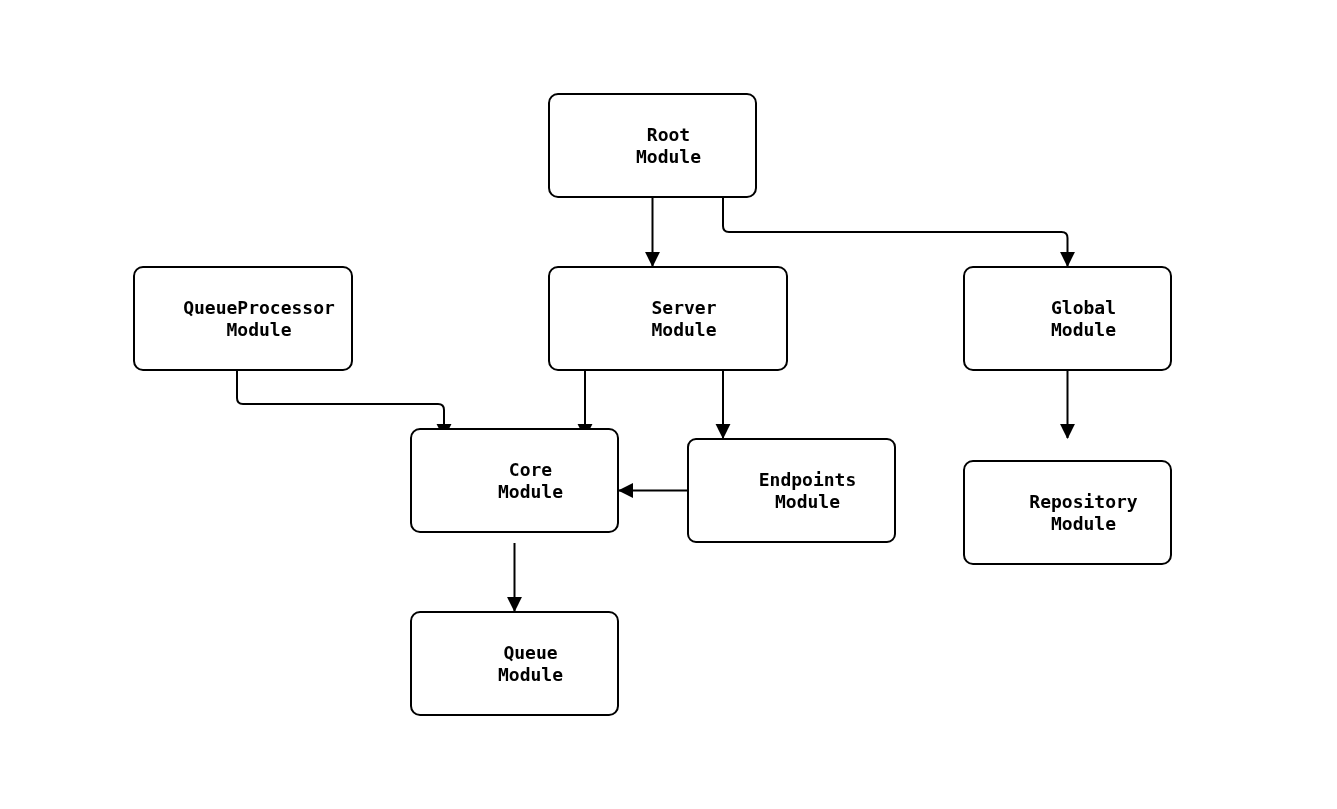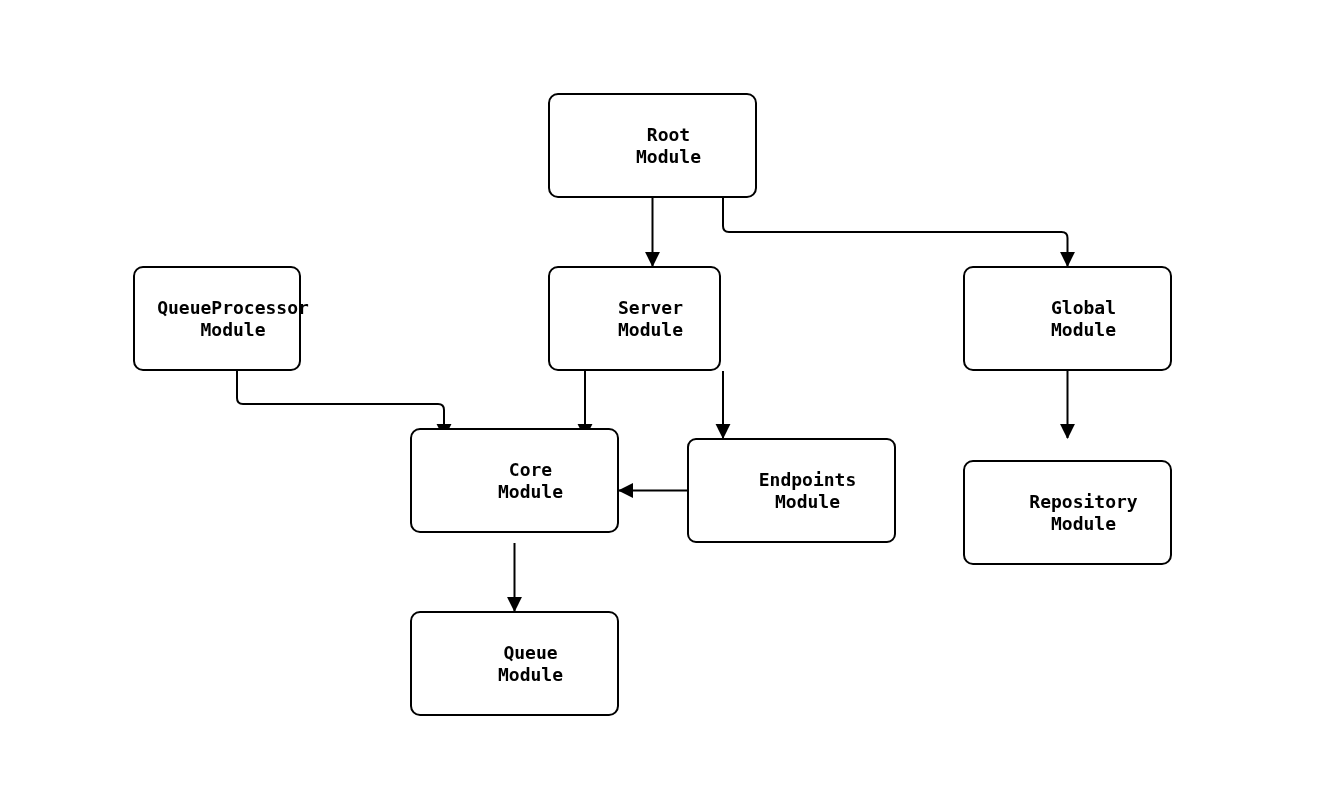--- a/index.html
+++ b/index.html
@@ -72,26 +72,26 @@
         <path d="M 1067.5 371 L 1067.5 438" class="edge" marker-end="url(#arrowhead)"></path>
         <path d="M 514.5 543 L 514.5 611" class="edge" marker-end="url(#arrowhead)"></path>
       </g>
   </svg>
 
   <div class="node" style="left: 548px; top: 93px; width: 209px; height: 105px;">
     <span class="node-label">Root
 Module</span>
   </div>
 
-  <div class="node" style="left: 548px; top: 266px; width: 173px; height: 105px; justify-content: center;">
+  <div class="node" style="left: 548px; top: 266px; width: 240px; height: 105px; justify-content: center;">
     <span class="node-label">Server
 Module</span>
   </div>
 
-  <div class="node" style="left: 133px; top: 266px; width: 168px; height: 105px;">
+  <div class="node" style="left: 133px; top: 266px; width: 220px; height: 105px;">
     <span class="node-label">QueueProcessor
 Module</span>
   </div>
 
   <div class="node" style="left: 963px; top: 266px; width: 209px; height: 105px;">
     <span class="node-label">Global
 Module</span>
   </div>
 
   <div class="node" style="left: 410px; top: 428px; width: 209px; height: 105px;">

